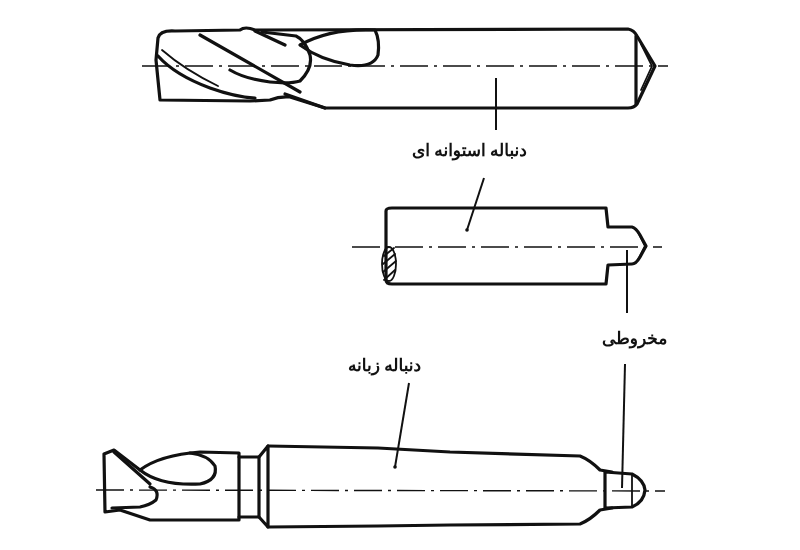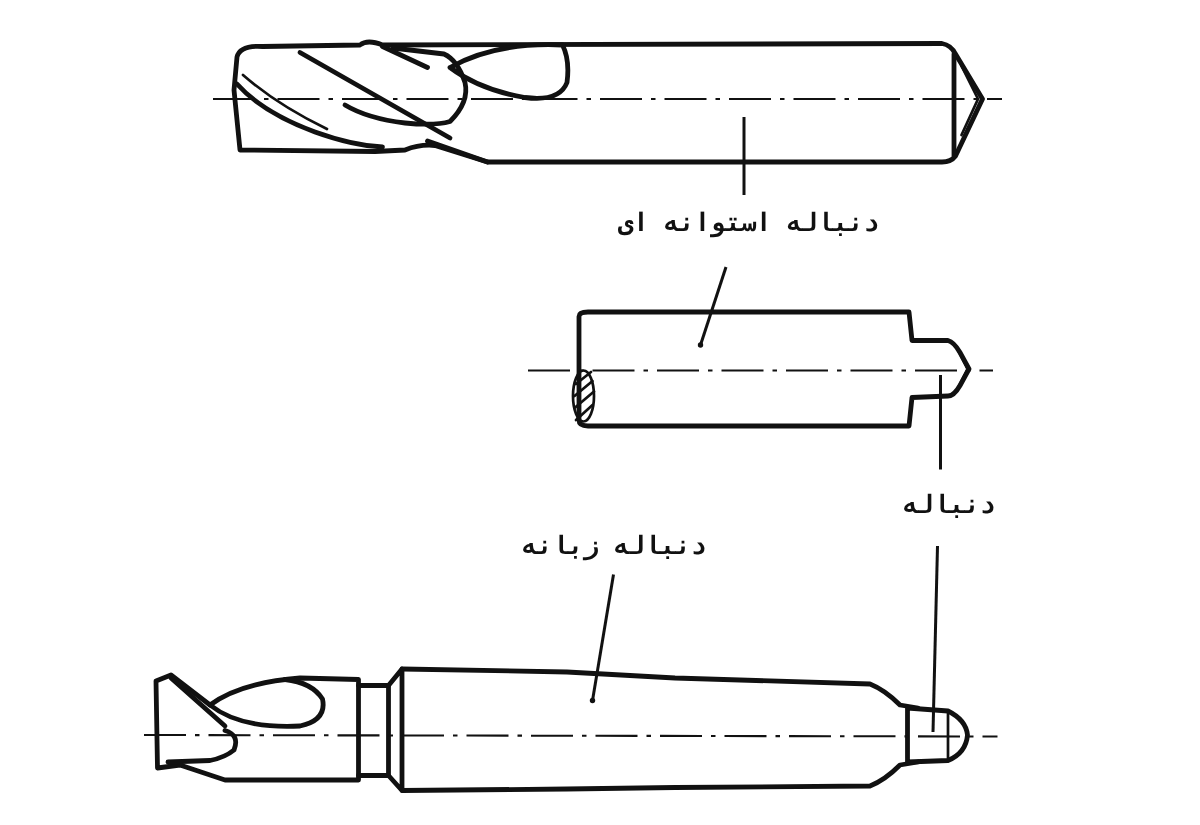--- a/index.html
+++ b/index.html
@@ -4,21 +4,21 @@
   <style>
     html, body { margin: 0; padding: 0; background: #ffffff; }
     body { width: 800px; height: 550px; overflow: hidden; position: relative; }
     #canvas { position: absolute; left: 0; top: 0; width: 800px; height: 550px; }
     .stroke { fill: none; stroke: #111111; stroke-width: 3.2; stroke-linejoin: round; stroke-linecap: round; }
     .thin { fill: none; stroke: #111111; stroke-width: 1.8; stroke-linecap: round; }
     .axis { fill: none; stroke: #111111; stroke-width: 1.4; stroke-dasharray: 28 6 3 6; }
     .leader { fill: none; stroke: #111111; stroke-width: 2; }
     .label {
       position: absolute;
-      font-family: Liberation Mono, monospace;
+      font-family: Liberation Serif, serif;
       font-weight: bold;
       font-size: 17px;
       color: #111111;
       direction: rtl;
       white-space: nowrap;
       line-height: 1;
     }
   </style>
 </head>
 <body>
@@ -83,14 +83,14 @@
     <path class="thin" d="M632,474 L632,507"></path>
 
     <path class="axis" d="M96,490 L665,491"></path>
   </g>
 
   <path class="leader" d="M409,383 L395,467"></path>
   <circle cx="395" cy="467" r="1.8" fill="#111111"></circle>
 </svg>
 
 <div class="label" style="left:412px; top:142px;">دنباله استوانه ای</div>
-<div class="label" style="left:602px; top:330px;">دنباله</div>
+<div class="label" style="left:602px; top:330px;">مخروطی</div>
 <div class="label" style="left:348px; top:357px;">دنباله زبانه</div>
 
 </body></html>

